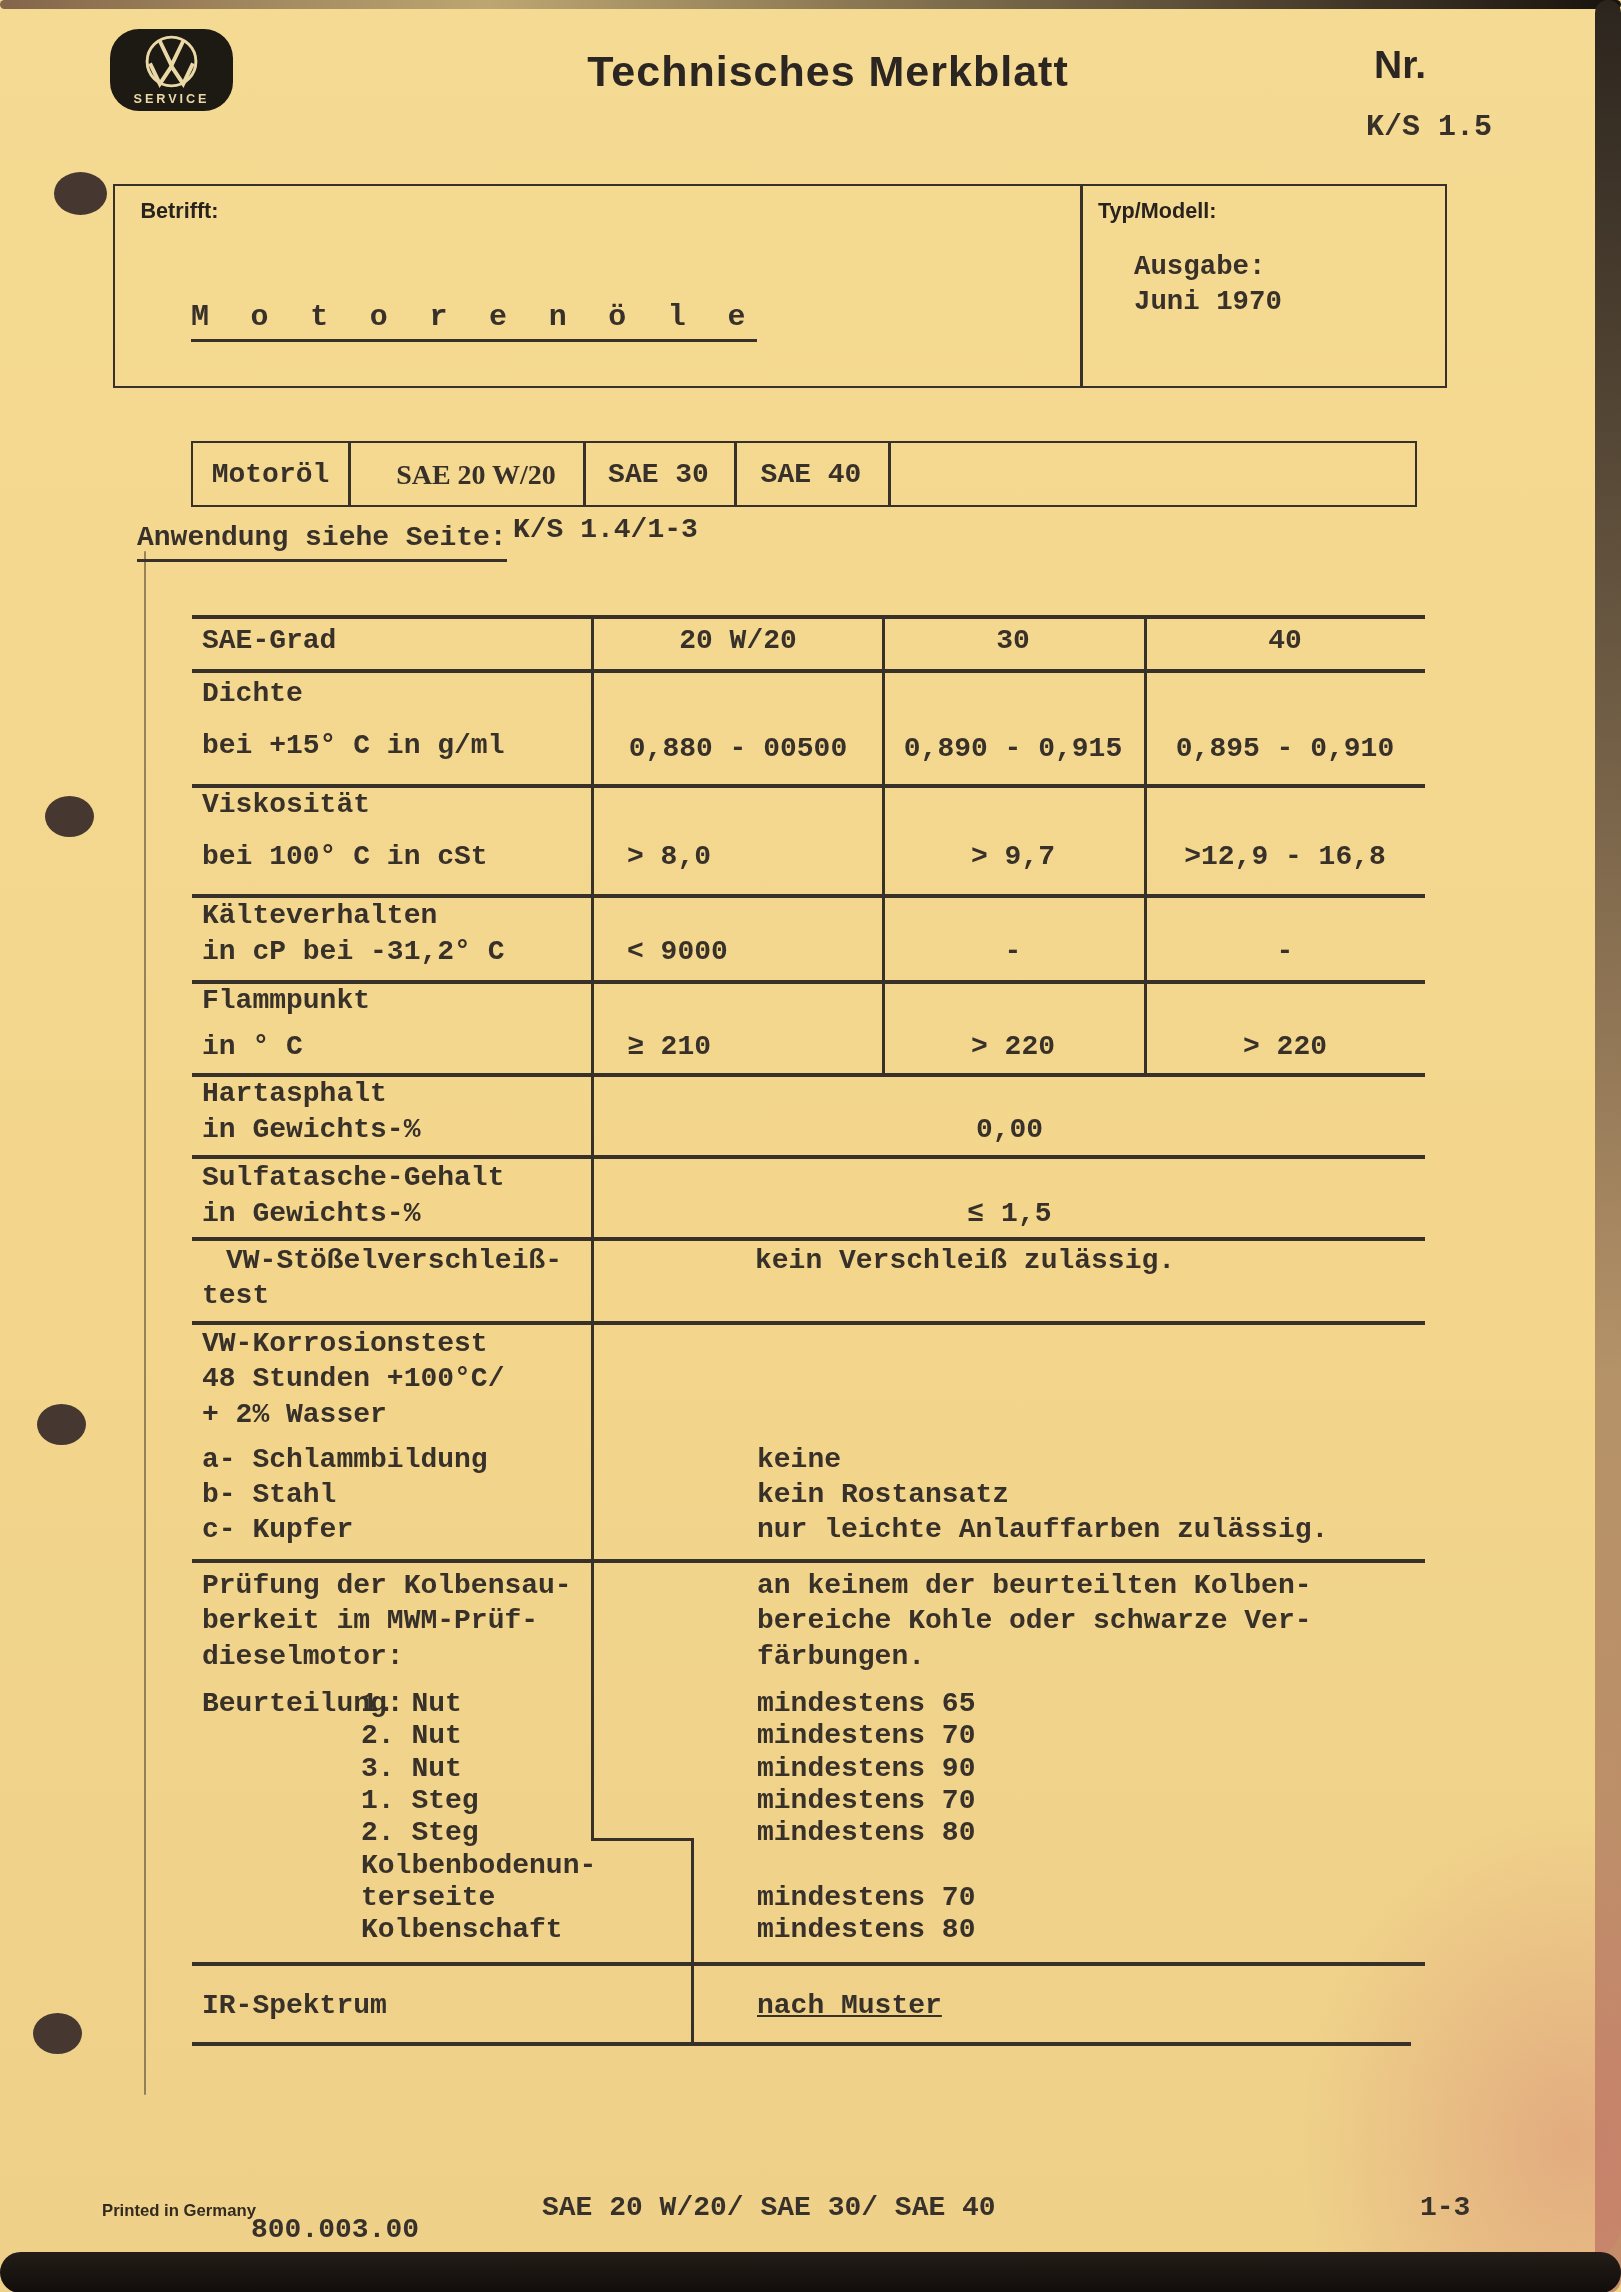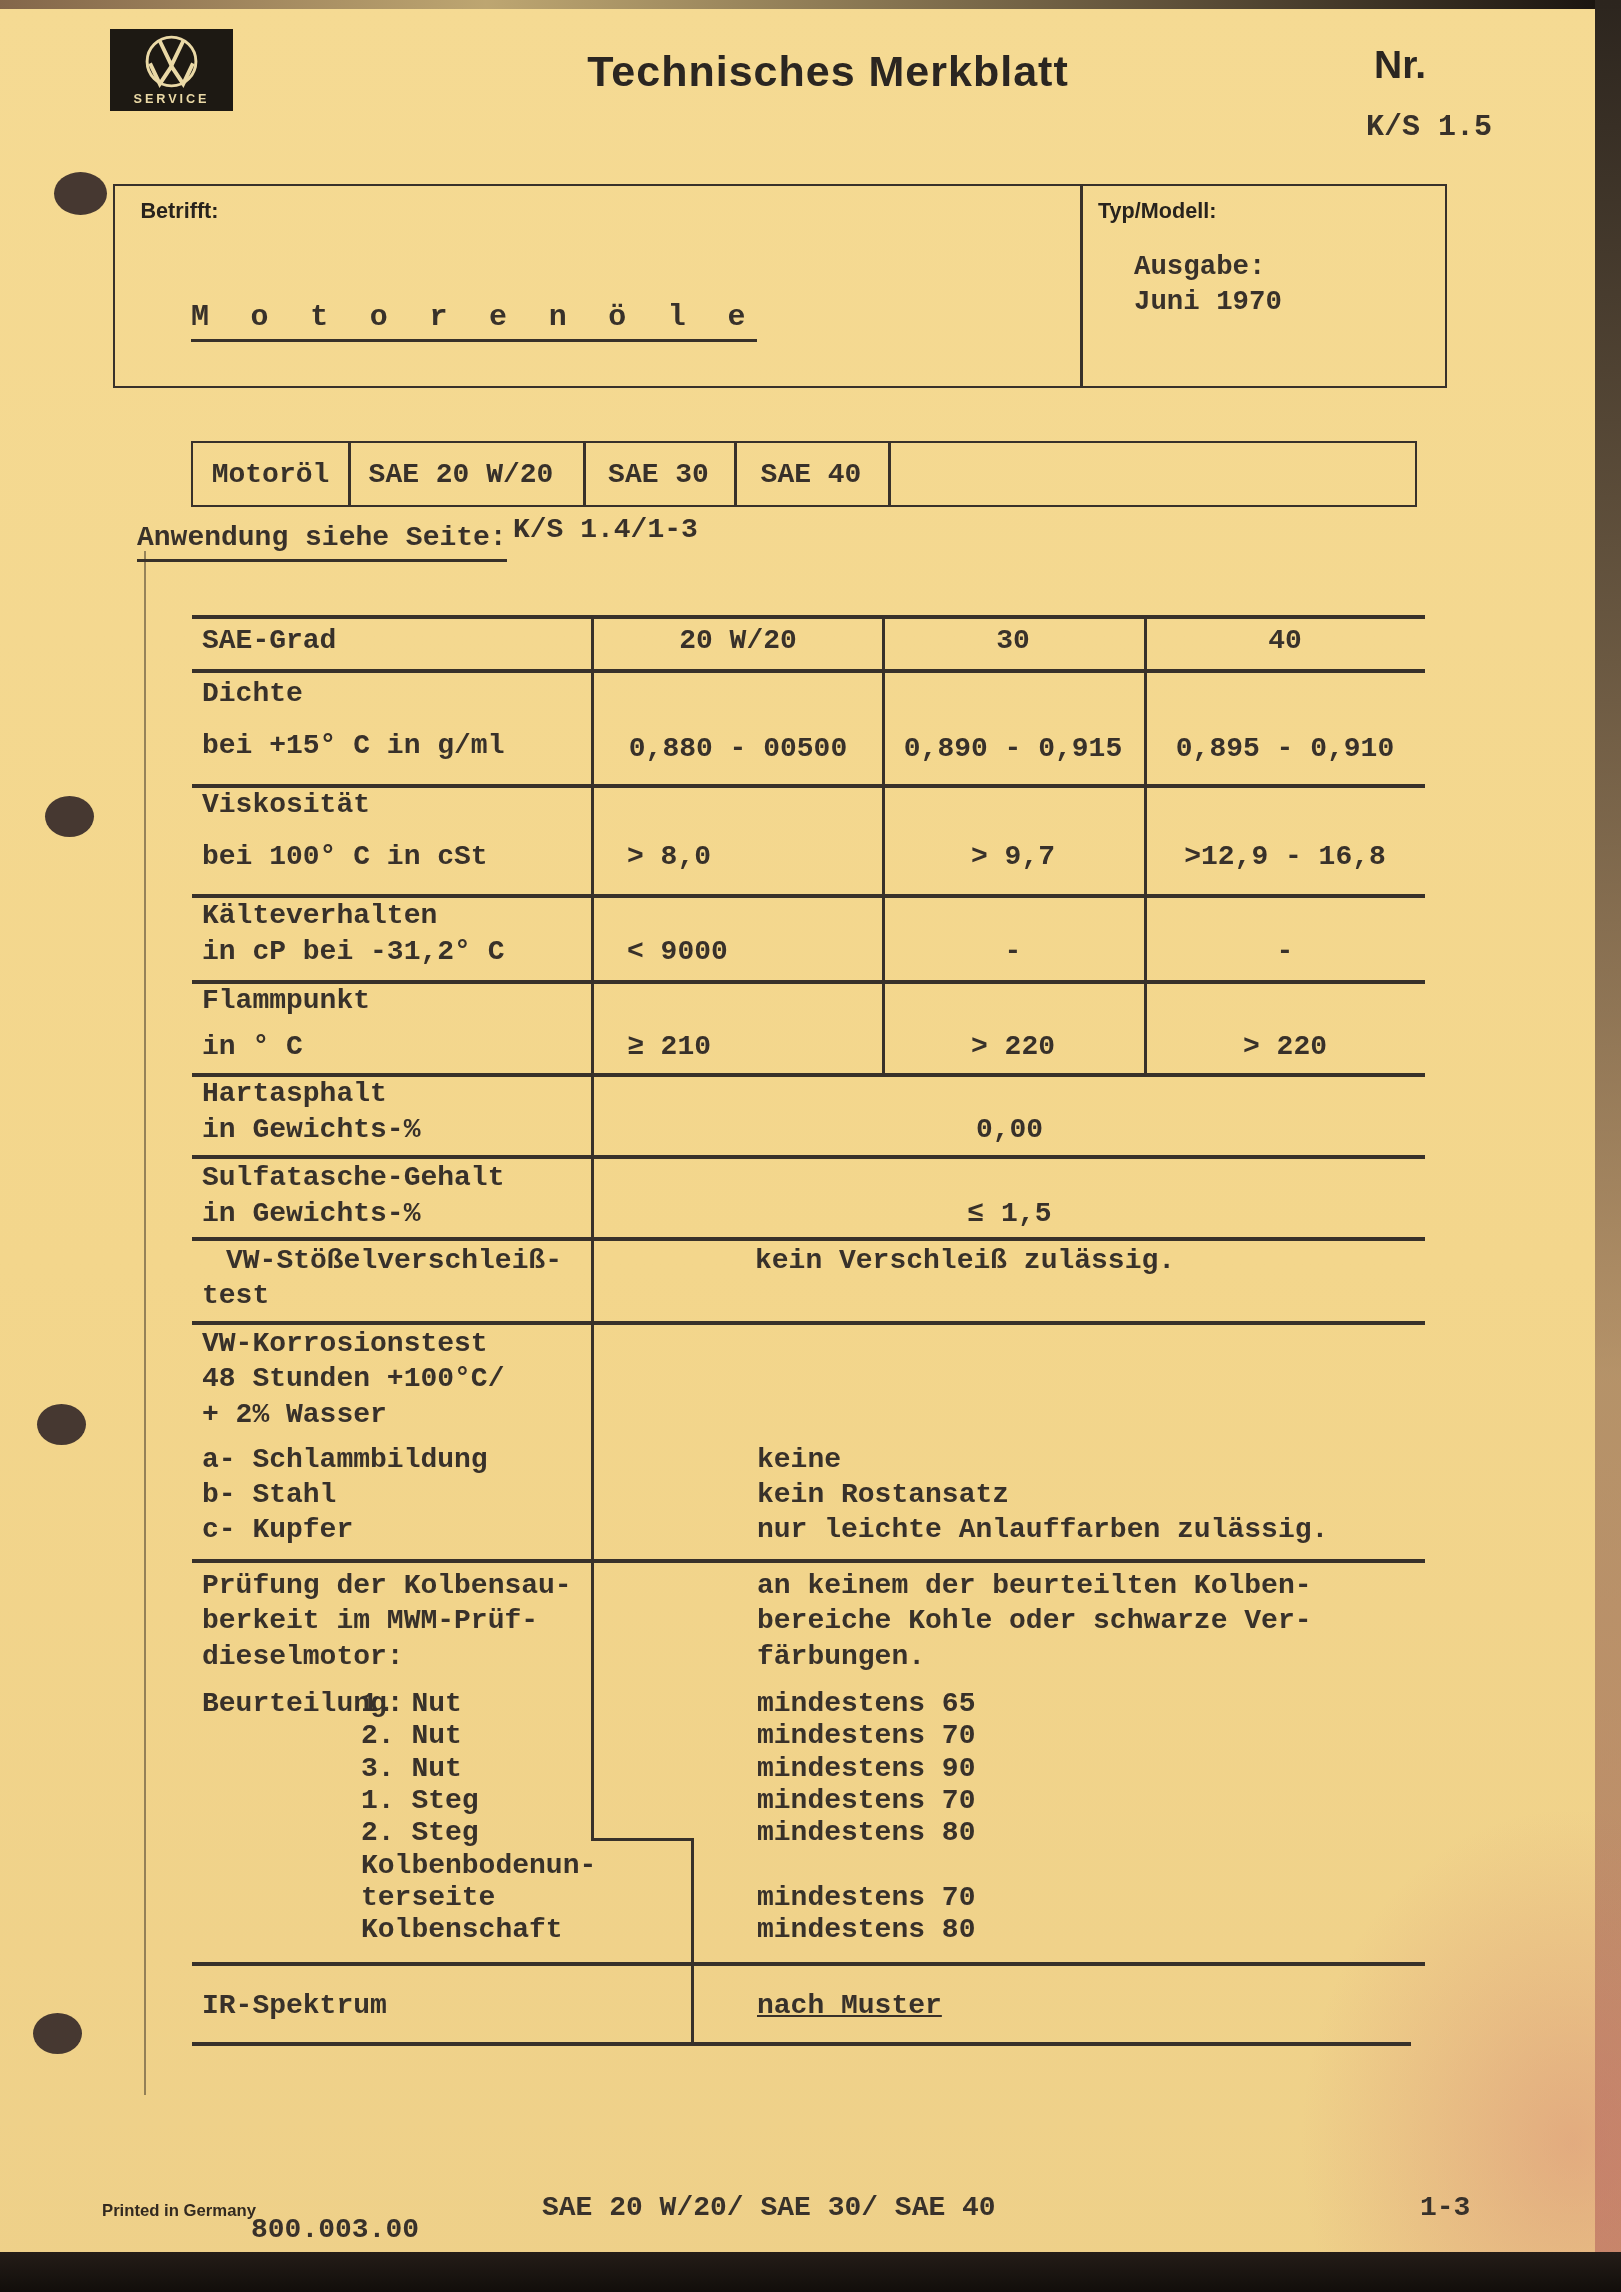--- a/index.html
+++ b/index.html
@@ -3,21 +3,21 @@
 <meta charset="utf-8">
 <style>
   html,body{margin:0;padding:0;background:#777;}
   #paper{
     position:relative;
     width:1621px;height:2293px;
     overflow:hidden;
     background:linear-gradient(180deg,#f5da93 0%,#f3d68c 55%,#eed089 100%);
     font-family:"Liberation Sans","DejaVu Sans",sans-serif;
   }
-  .abs{position:absolute;}
+  .abs{position:absolute;border-radius:29px;}
   .mono{
     position:absolute;
     font-family:"Liberation Mono","DejaVu Sans Mono",monospace;
     font-weight:700;font-size:28px;color:#38312a;
     white-space:pre;line-height:1.15;
   }
   .sans{position:absolute;color:#28231d;font-family:"Liberation Sans","DejaVu Sans",sans-serif;}
   .hl{position:absolute;height:3.9px;background:#38312a;}
   .vl{position:absolute;width:2.9px;background:#38312a;}
   .c1c{left:596px;width:284px;text-align:center;}
@@ -72,21 +72,21 @@
     <div class="mono" style="left:1019px;top:65px;font-size:27.4px;">Ausgabe:</div>
     <div class="mono" style="left:1019px;top:100px;font-size:27.4px;">Juni 1970</div>
   </div>
 
   <div class="box" style="left:191px;top:441px;width:1222px;height:62px;">
     <div class="vl" style="left:155px;top:0;height:62px;"></div>
     <div class="vl" style="left:390px;top:0;height:62px;"></div>
     <div class="vl" style="left:541px;top:0;height:62px;"></div>
     <div class="vl" style="left:695px;top:0;height:62px;"></div>
     <div class="hcell" style="left:0;width:155px;">Motoröl</div>
-    <div class="hcell" style="left:140px;width:256px;">SAE 20 W/20</div>
+    <div class="hcell" style="left:155px;width:256px;font-family:Liberation Serif, serif;">SAE 20 W/20</div>
     <div class="hcell" style="left:390px;width:151px;">SAE 30</div>
     <div class="hcell" style="left:541px;width:154px;">SAE 40</div>
   </div>
 
   <div class="mono underl" style="left:137px;top:522px;">Anwendung siehe Seite:</div>
   <div class="mono" style="left:513px;top:514px;">K/S 1.4/1-3</div>
 
   <div class="hl" style="left:192px;top:615px;width:1233px;"></div>
   <div class="hl" style="left:192px;top:669px;width:1233px;"></div>
   <div class="hl" style="left:192px;top:784px;width:1233px;"></div>

